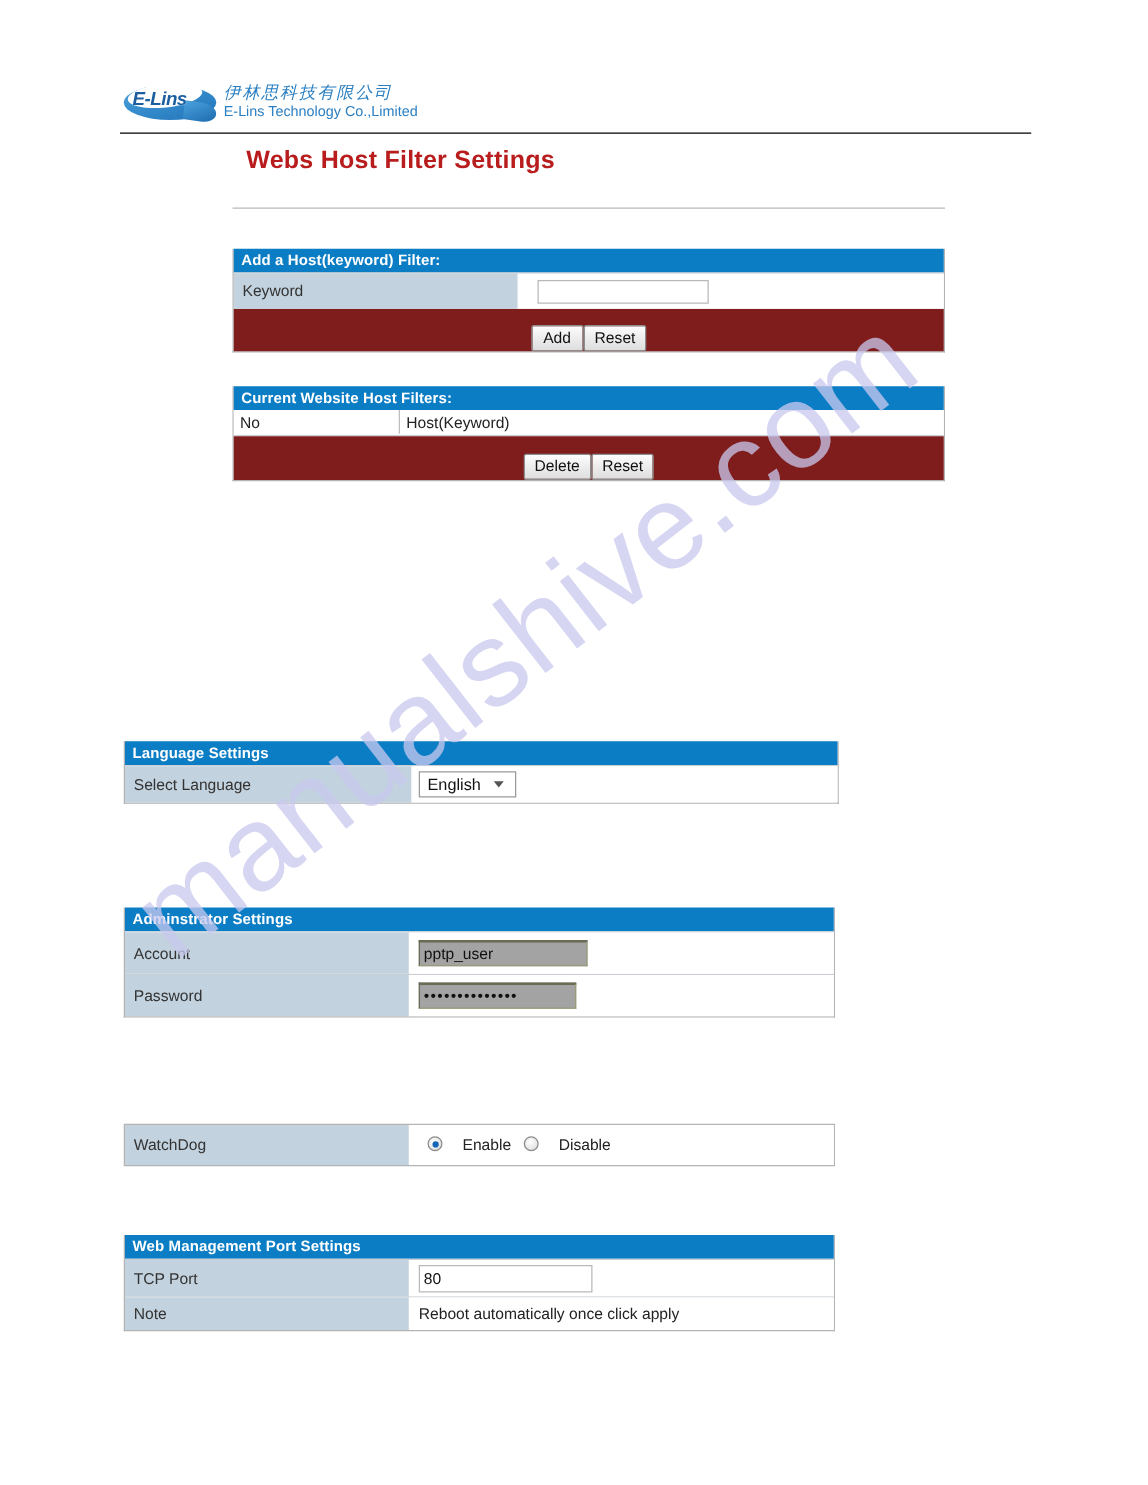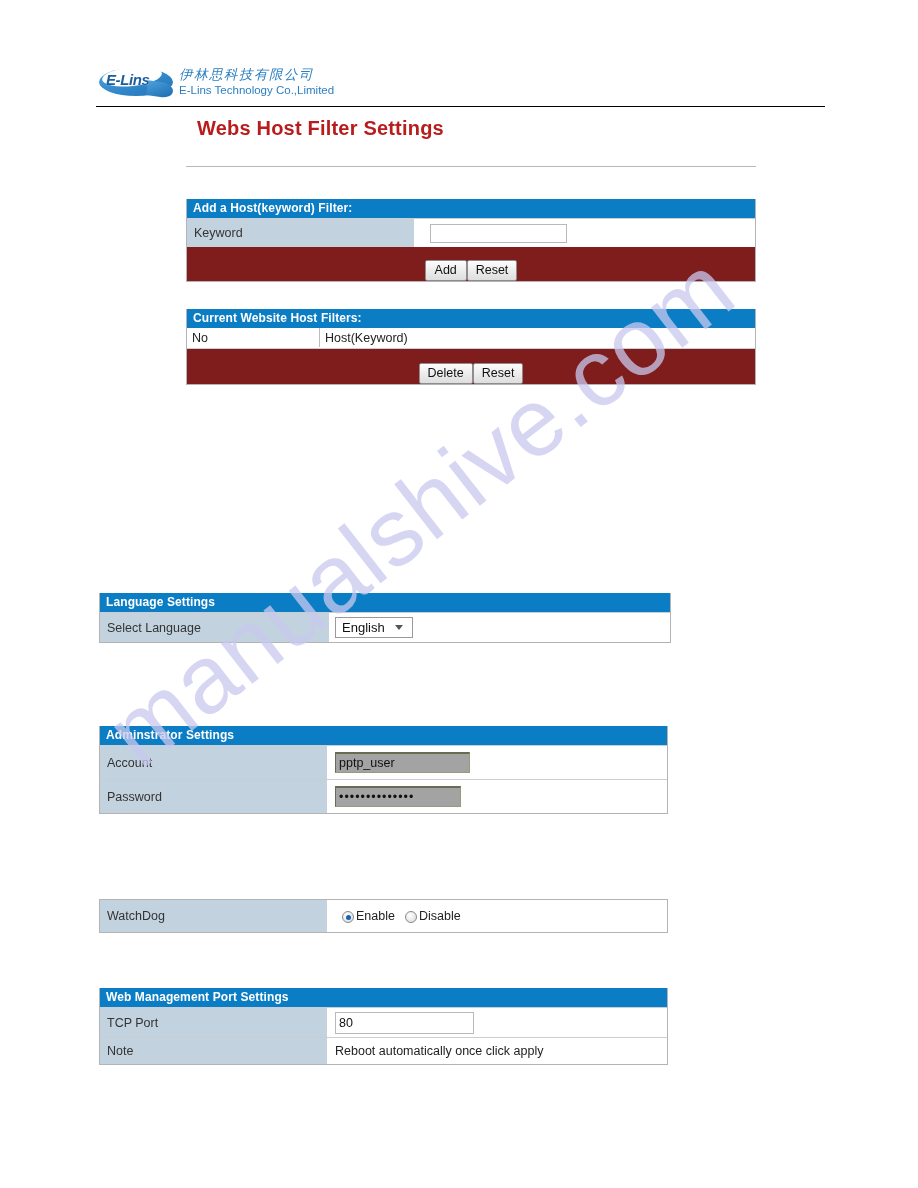--- a/index.html
+++ b/index.html
@@ -266,21 +266,21 @@
 
   
   .radio-group {
     display: flex;
     align-items: center;
     gap: 10px;
     font-size: 12.5px;
     color: #222;
     padding-left: 9px;
   }
-  .radio-item { display: flex; align-items: flex-end; gap: 2px; }
+  .radio-item { display: flex; align-items: flex-start; gap: 16px; }
   .rdot {
     box-sizing: border-box;
     width: 12px; height: 12px;
     border-radius: 50%;
     border: 1px solid #8a8a8a;
     background: radial-gradient(circle at 40% 35%, #ffffff 0%, #e4e4e4 70%, #cfcfcf 100%);
     position: relative;
     flex: 0 0 auto;
   }
   .rdot.on::after {

